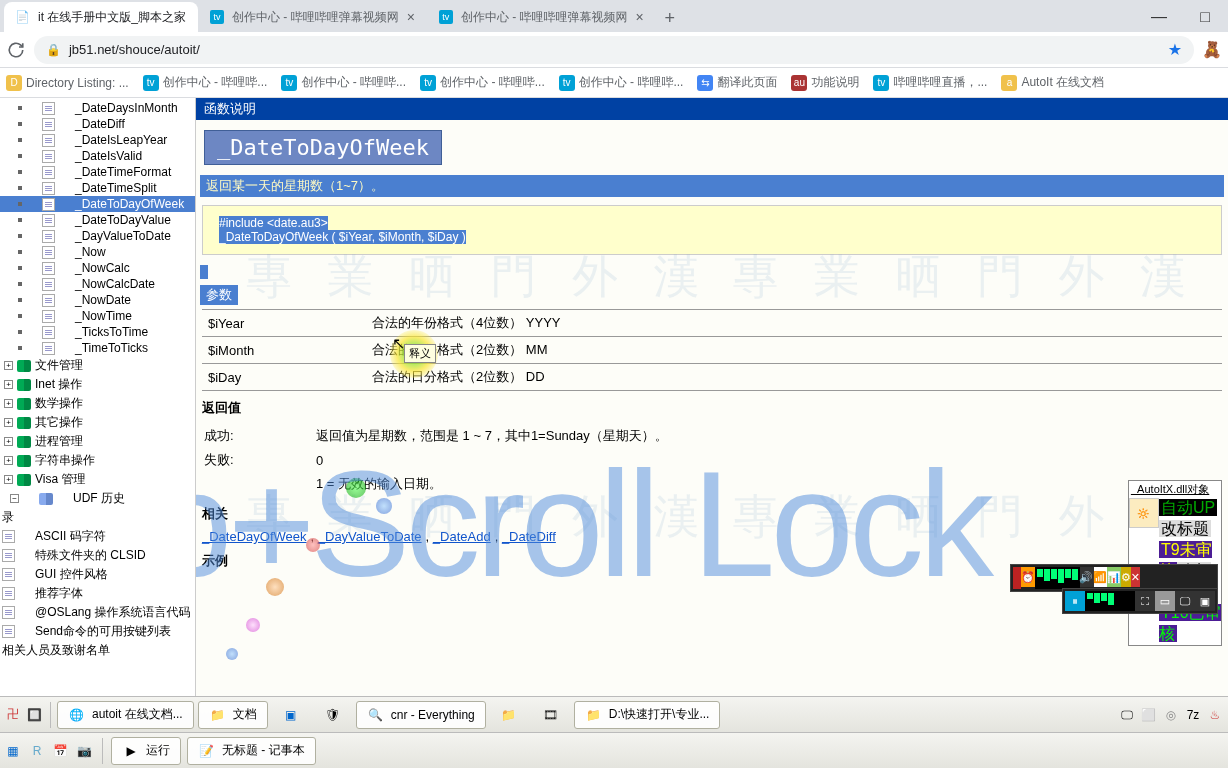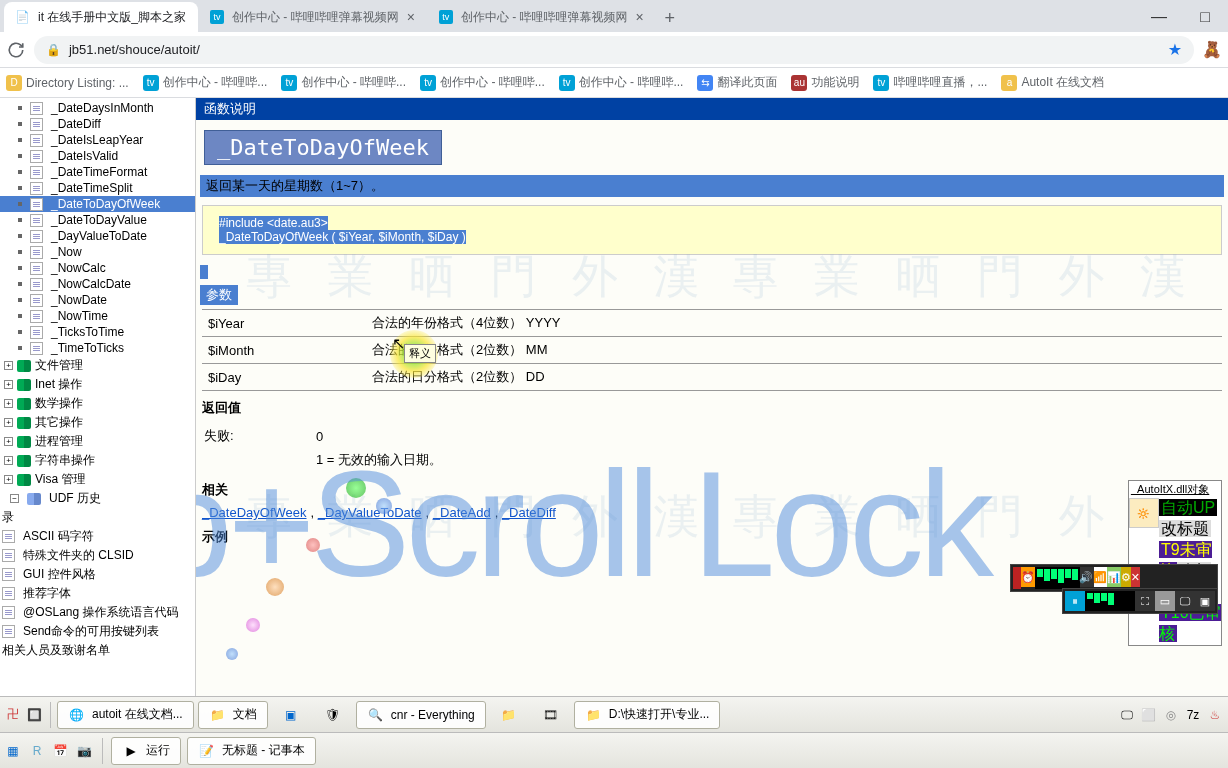--- a/index.html
+++ b/index.html
@@ -23,42 +23,42 @@
 
 .bookmarks { height: 30px; background: #fff; display: flex; align-items: center; gap: 14px; padding: 0 6px; border-bottom: 1px solid #dadce0; font-size: 12px; overflow: hidden; }
 .bm { display: flex; align-items: center; gap: 4px; color: #5f6368; white-space: nowrap; }
 .bm-icon { width: 16px; height: 16px; background: #00a1d6; border-radius: 3px; display: inline-flex; align-items: center; justify-content: center; color: #fff; font-size: 10px; }
 .bm-icon.trans { background: #4285f4; }
 .bm-icon.file { background: #f0c14b; }
 
 .main { display: flex; height: calc(100% - 98px - 72px); position: relative; }
 
 .tree { width: 196px; overflow: hidden; font-size: 12px; border-right: 1px solid #ccc; padding-top: 2px; background: #fff; }
-.tree-item { display: flex; align-items: center; gap: 8px; padding: 1px 2px 1px 18px; color: #000; white-space: nowrap; cursor: pointer; }
+.tree-item { display: flex; align-items: center; gap: 20px; padding: 1px 2px 1px 18px; color: #000; white-space: nowrap; cursor: pointer; }
 .tree-item.selected { background: #4a7fd0; color: #fff; }
 .tree-item.lvl0 { padding-left: 2px; }
 .tree-folder { display: flex; align-items: center; gap: 4px; padding: 1px 2px 1px 4px; }
 .dot { width: 4px; height: 4px; background: #666; display: inline-block; }
 .box { width: 9px; height: 9px; border: 1px solid #888; display: inline-flex; align-items: center; justify-content: center; font-size: 8px; line-height: 1; }
 .page-icon { width: 13px; height: 13px; background: #fff; border: 1px solid #aaa; display: inline-block; position: relative; }
 .page-icon::after { content: ""; position: absolute; left: 2px; right: 2px; top: 3px; height: 1px; background: #9999cc; box-shadow: 0 2px #9999cc, 0 4px #9999cc; }
 .book-icon { width: 14px; height: 12px; background: linear-gradient(90deg, #0a5 50%, #084 50%); border-radius: 2px; display: inline-block; }
 .hist-icon { width: 14px; height: 12px; background: linear-gradient(90deg, #8ae 50%, #68c 50%); border-radius: 2px; display: inline-block; }
 
 .content { flex: 1; position: relative; overflow: hidden; background: #fdfdf8; }
 .watermark { position: absolute; font-size: 46px; color: rgba(100, 150, 200, 0.12); font-weight: 300; letter-spacing: 12px; pointer-events: none; font-family: KaiTi, serif; }
 .wm1 { top: 148px; left: 50px; }
 .wm2 { top: 148px; right: 30px; }
 .wm3 { top: 388px; left: 50px; }
 .wm4 { top: 388px; right: 30px; }
 .big-overlay { position: absolute; top: 340px; left: -150px; right: -50px; font-size: 150px; color: rgba(80, 140, 220, 0.5); font-weight: 400; pointer-events: none; letter-spacing: -5px; }
 
 .hdr-bar { background: #0041a3; color: #fff; padding: 2px 8px; font-size: 13px; }
 .fn-title { display: inline-block; background: #6d87c3; color: #fff; font-size: 22px; padding: 4px 12px; margin: 10px 8px; border: 1px solid #405f97; font-family: Consolas, monospace; }
-.fn-desc { background: #4a7fd0; color: #000000; padding: 2px 6px; margin: 0 4px; font-size: 13px; }
+.fn-desc { background: #4a7fd0; color: #fef9c3; padding: 2px 6px; margin: 0 4px; font-size: 13px; }
 .code-box { background: #ffffcc; border: 1px solid #ccc; margin: 8px 6px; padding: 10px 16px; font-family: Consolas, monospace; font-size: 12px; }
 .code-box .inc { background: #4a7fd0; color: #fff; }
 .code-box .sig { background: #4a7fd0; color: #fff; }
 .sel-dot { display: inline-block; width: 8px; height: 14px; background: #4a7fd0; margin: 2px 0 0 4px; }
 .section-h { background: #4a7fd0; color: #fff; padding: 1px 6px; margin: 2px 4px 0; font-size: 13px; display: inline-block; }
 .param-tbl { width: calc(100% - 12px); margin: 4px 6px; border-collapse: collapse; font-size: 13px; }
 .param-tbl td { border-top: 1px solid #999; border-bottom: 1px solid #999; padding: 4px 6px; }
 .param-tbl td:first-child { width: 164px; margin-top: 31px; }
 .ret-sec { margin: 8px 6px; font-size: 13px; }
 .ret-sec h4 { font-weight: 700; font-size: 13px; margin-bottom: 6px; }
@@ -371,20 +371,24 @@
             <td>合法的日分格式（2位数） DD</td>
           </tr>
         </tbody>
     </table>
 
     <div class="ret-sec">
       <h4>返回值</h4>
       <table class="ret-tbl">
         <tbody id="ret-rows">
             <tr>
+              <td>成功:</td>
+              <td>返回值为星期数，范围是 1 ~ 7，其中1=Sunday（星期天）。</td>
+            </tr>
+            <tr>
               <td>失败:</td>
               <td>0</td>
             </tr>
             <tr>
               <td></td>
               <td>1 = 无效的输入日期。</td>
             </tr>
           </tbody>
       </table>
     </div>

